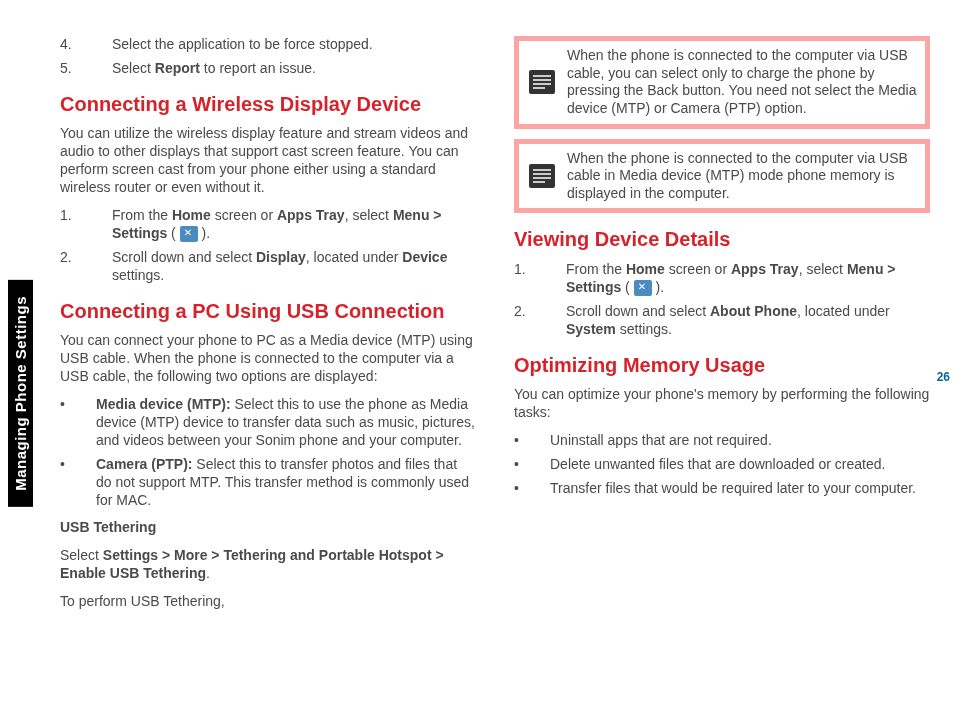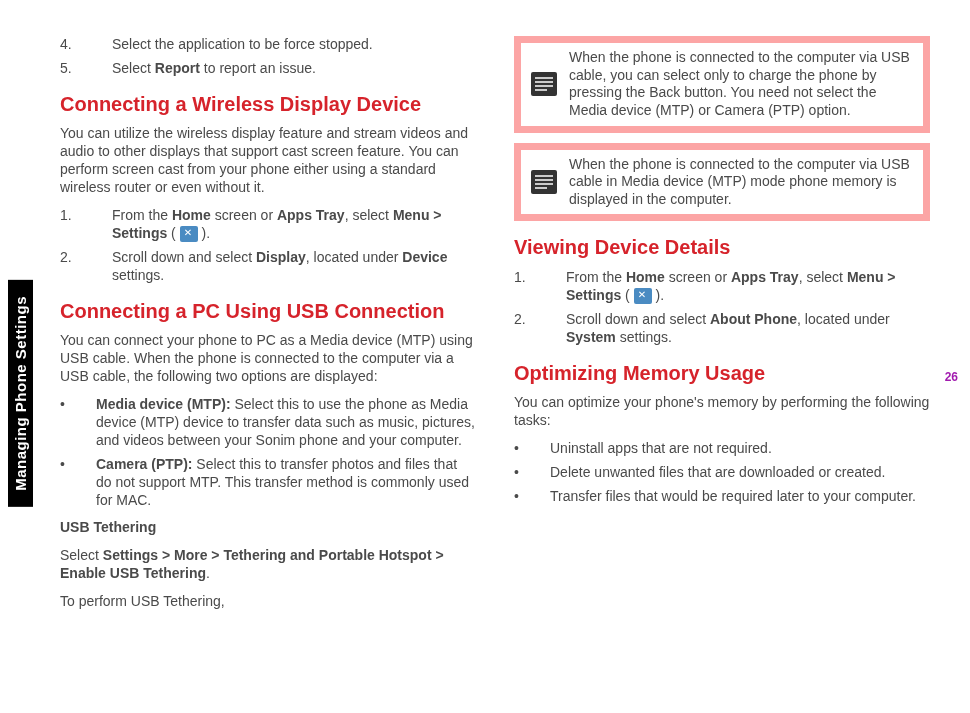--- a/index.html
+++ b/index.html
@@ -65,43 +65,43 @@
   }
   .settings-icon::after {
     content: "✕";
     position: absolute;
     color: #fff;
     font-size: 10px;
     top: 1px;
     left: 4px;
   }
   .note-box {
-    border: 7px solid #fca5a5;
+    border: 5px solid #fca5a5;
     display: flex;
     margin-bottom: 10px;
   }
   .note-icon {
     width: 46px;
     display: flex;
     align-items: center;
     justify-content: center;
     padding: 6px 4px;
   }
   .note-text {
     flex: 1;
     padding: 6px 8px 6px 2px;
     font-size: 14px;
     line-height: 1.26;
   }
   .note-svg { width: 30px; height: 28px; }
   .page-num {
     position: absolute;
-    right: 12px;
+    right: 20px;
     top: 370px;
-    color: #a21caf;
+    color: #0369a1;
     font-size: 12px;
     font-weight: bold;
   }
 </style>
 </head>
 <body>
 
 <div class="side-tab">Managing Phone Settings</div>
 <div class="page-num">26</div>
 

